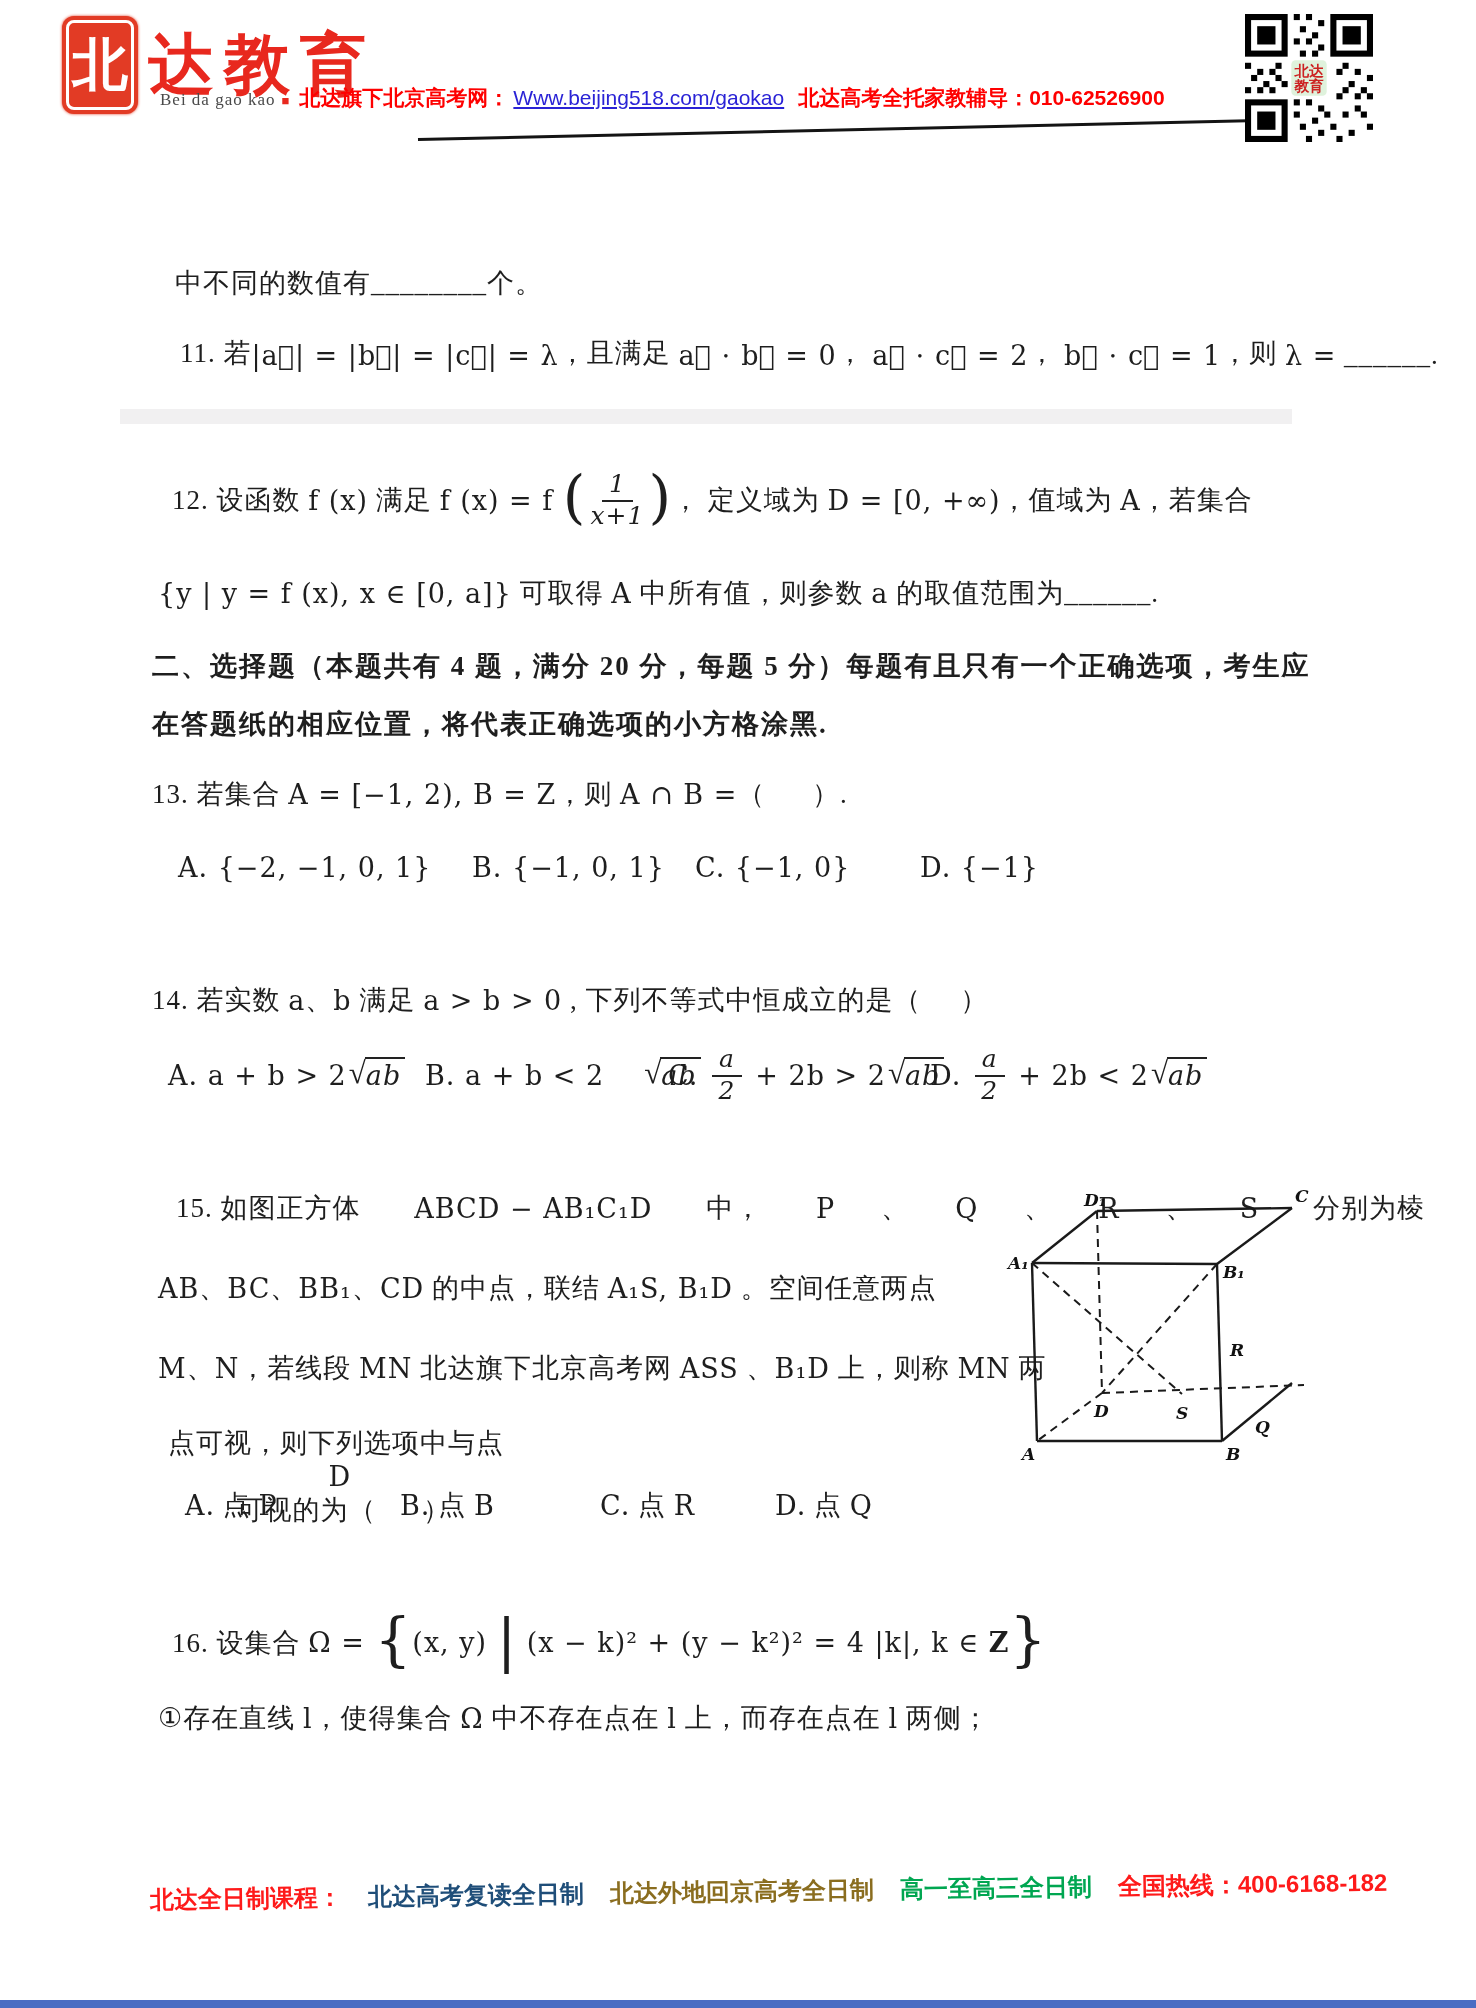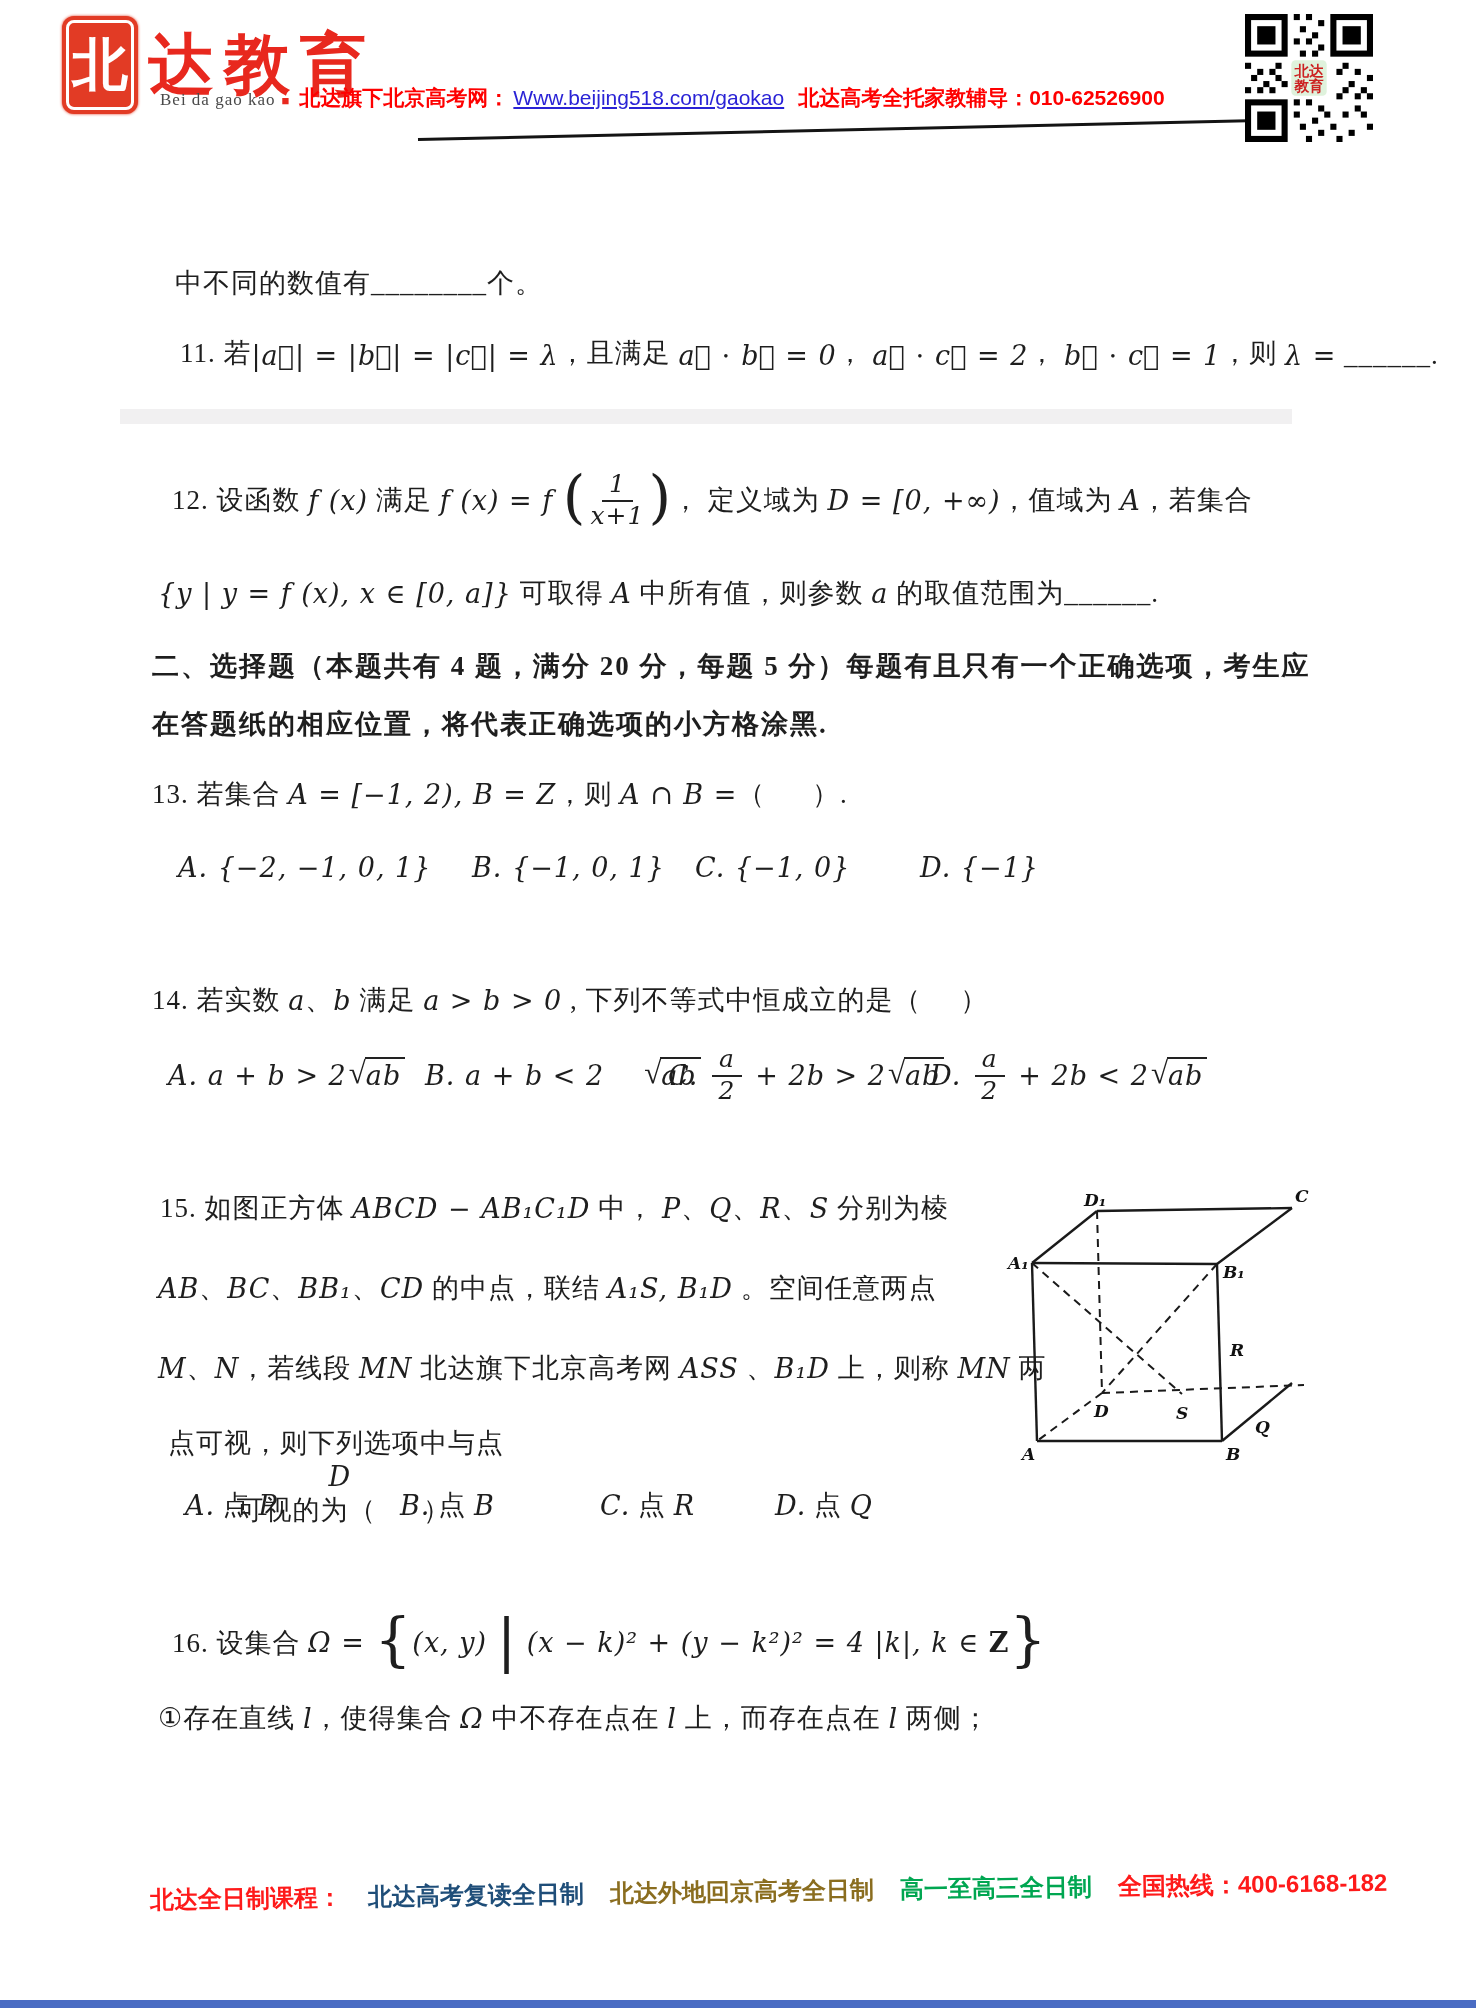--- a/index.html
+++ b/index.html
@@ -24,21 +24,21 @@
   .hdr-link{color:#2a23d6;text-decoration:underline;font-size:21px;margin:0 14px 0 4px;
          font-family:"Liberation Sans","DejaVu Sans",sans-serif;cursor:pointer;}
   .hdr-sep{position:absolute;left:418px;top:138px;width:830px;height:3px;background:#141414;
          transform:rotate(-1.3deg);transform-origin:left center;}
   .qr{position:absolute;left:1245px;top:14px;width:128px;height:132px;}
 
   
   .line{position:absolute;white-space:pre;font-size:27px;display:flex;align-items:center;
         letter-spacing:1px;}
   .boldline{font-weight:bold;letter-spacing:2px;}
-  .mi{font-style:italic;font-family:"DejaVu Serif","Liberation Serif",serif;}
+  .mi{font-family:"DejaVu Serif","Liberation Serif",serif;}
   .mb{font-weight:bold;font-family:"DejaVu Serif","Liberation Serif",serif;}
   .big{font-size:58px;font-weight:normal;line-height:0;transform:translateY(-3px);
        font-family:"DejaVu Serif",serif;}
   .frac{display:inline-flex;flex-direction:column;align-items:center;font-size:25px;
         margin:0 4px;font-style:italic;font-family:"DejaVu Serif",serif;line-height:1.15;}
   .frac .fn{border-bottom:2px solid #222;padding:0 7px 1px 7px;}
   .sq{display:inline-flex;align-items:flex-start;margin-left:2px;}
   .sq .r{font-style:normal;font-size:31px;line-height:1;transform:translateY(0px);}
   .sq .rad{border-top:2px solid #222;font-style:italic;font-family:"DejaVu Serif",serif;
         line-height:1.2;padding:1px 4px 0 1px;margin-left:-2px;}
@@ -173,21 +173,21 @@
   <div class="line" style="left:695px;top:852px;"><span class="mi">C. {−1, 0}</span></div>
   <div class="line" style="left:920px;top:852px;"><span class="mi">D. {−1}</span></div>
 
   <div class="line" style="left:152px;top:982px;"><span>14. 若实数 </span><span class="mi">a</span><span>、</span><span class="mi">b</span><span> 满足 </span><span class="mi">a &gt; b &gt; 0</span><span> , 下列不等式中恒成立的是（     ）</span></div>
 
   <div class="line" style="left:160px;top:1035px;height:80px;margin-left:8px;"><span class="mi">A. a + b &gt; 2</span><span class="sq"><span class="r">√</span><span class="rad">ab</span></span></div>
   <div class="line" style="left:425px;top:1035px;height:80px;gap:38px;"><span class="mi">B. a + b &lt; 2</span><span class="sq"><span class="r">√</span><span class="rad">ab</span></span></div>
   <div class="line" style="left:668px;top:1035px;height:80px;"><span class="mi">C. </span><span class="frac"><span class="fn">a</span><span>2</span></span><span class="mi"> + 2b &gt; 2</span><span class="sq"><span class="r">√</span><span class="rad">ab</span></span></div>
   <div class="line" style="left:930px;top:1035px;height:80px;"><span class="mi">D. </span><span class="frac"><span class="fn">a</span><span>2</span></span><span class="mi"> + 2b &lt; 2</span><span class="sq"><span class="r">√</span><span class="rad">ab</span></span></div>
 
-  <div class="line" style="left:160px;top:1190px;"><span>15. 如图正方体 </span><span class="mi">ABCD − AB₁C₁D</span><span> 中， </span><span class="mi">P</span><span>、</span><span class="mi">Q</span><span>、</span><span class="mi">R</span><span>、</span><span class="mi">S</span><span> 分别为棱</span></div>
+  <div class="line" style="left:176px;top:1190px;gap:46px;"><span>15. 如图正方体 </span><span class="mi">ABCD − AB₁C₁D</span><span> 中， </span><span class="mi">P</span><span>、</span><span class="mi">Q</span><span>、</span><span class="mi">R</span><span>、</span><span class="mi">S</span><span> 分别为棱</span></div>
   <div class="line" style="left:158px;top:1270px;"><span class="mi">AB</span><span>、</span><span class="mi">BC</span><span>、</span><span class="mi">BB₁</span><span>、</span><span class="mi">CD</span><span> 的中点，联结 </span><span class="mi">A₁S, B₁D</span><span> 。空间任意两点</span></div>
   <div class="line" style="left:158px;top:1350px;"><span class="mi">M</span><span>、</span><span class="mi">N</span><span>，若线段 </span><span class="mi">MN</span><span> 北达旗下北京高考网 </span><span class="mi">ASS</span><span> 、</span><span class="mi">B₁D</span><span> 上，则称 </span><span class="mi">MN</span><span> 两</span></div>
   <div class="line" style="left:168px;top:1425px;flex-direction:column;"><span>点可视，则下列选项中与点 </span><span class="mi">D</span><span> 可视的为（      ）</span></div>
 
   <div class="line" style="left:185px;top:1487px;"><span class="mi">A.</span><span> 点 </span><span class="mi">P</span></div>
   <div class="line" style="left:400px;top:1487px;"><span class="mi">B.</span><span> 点 </span><span class="mi">B</span></div>
   <div class="line" style="left:600px;top:1487px;"><span class="mi">C.</span><span> 点 </span><span class="mi">R</span></div>
   <div class="line" style="left:775px;top:1487px;"><span class="mi">D.</span><span> 点 </span><span class="mi">Q</span></div>
 
   <div class="figure">

